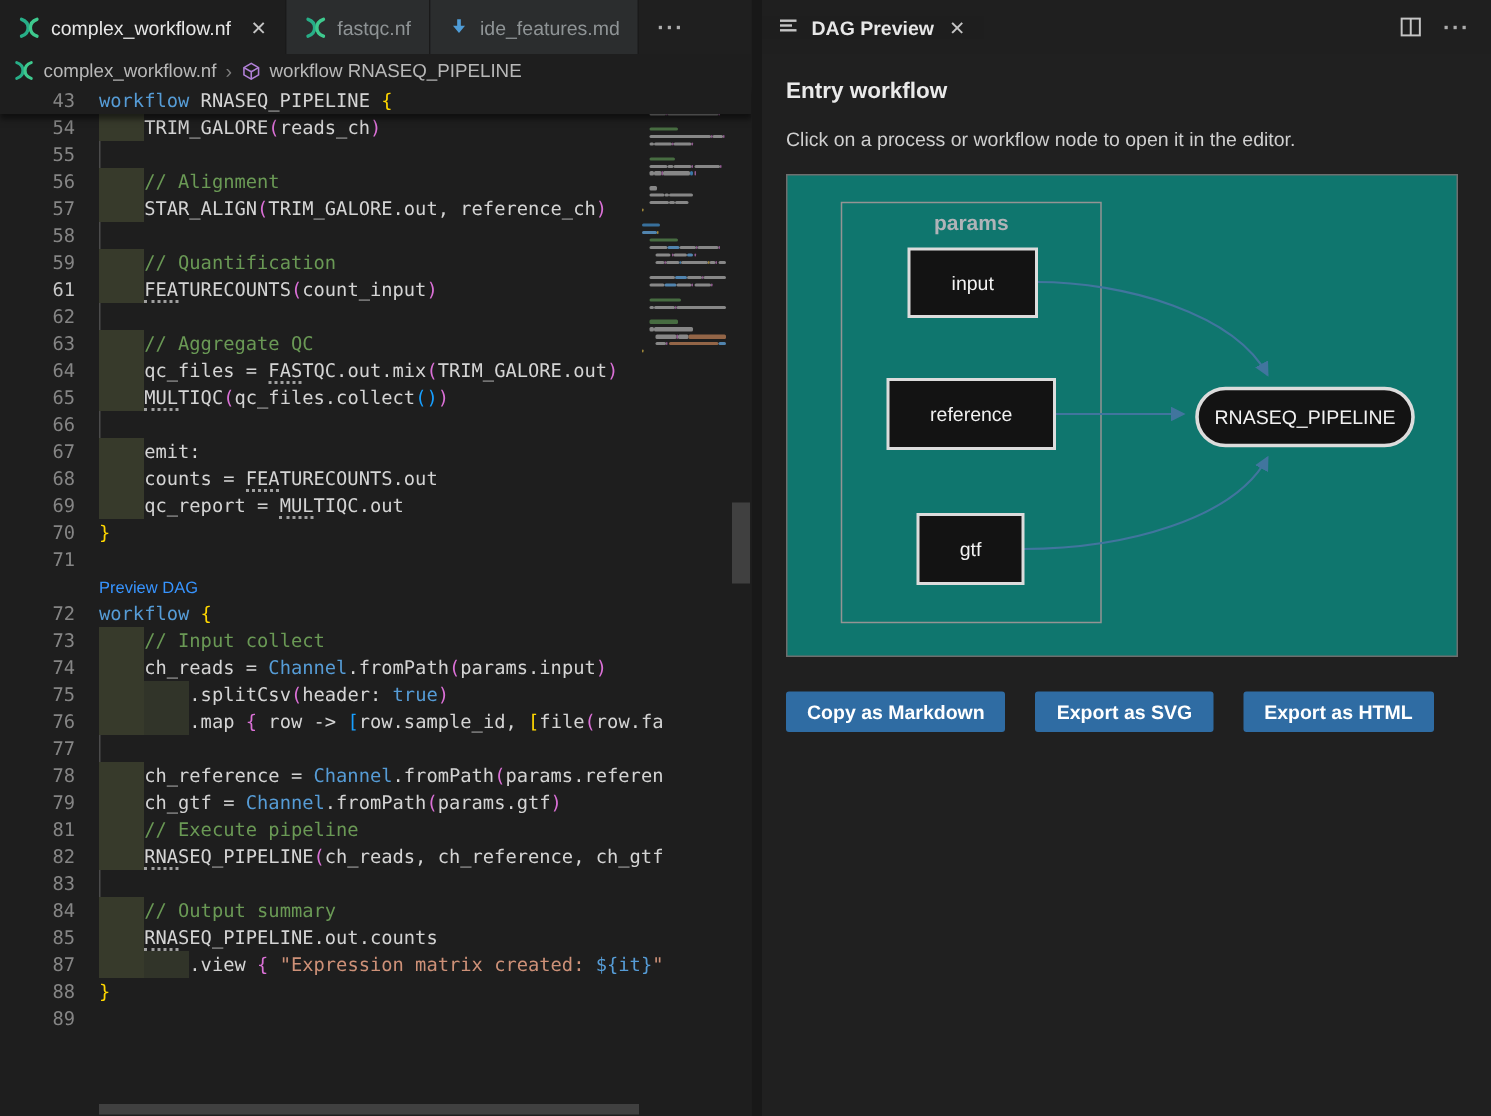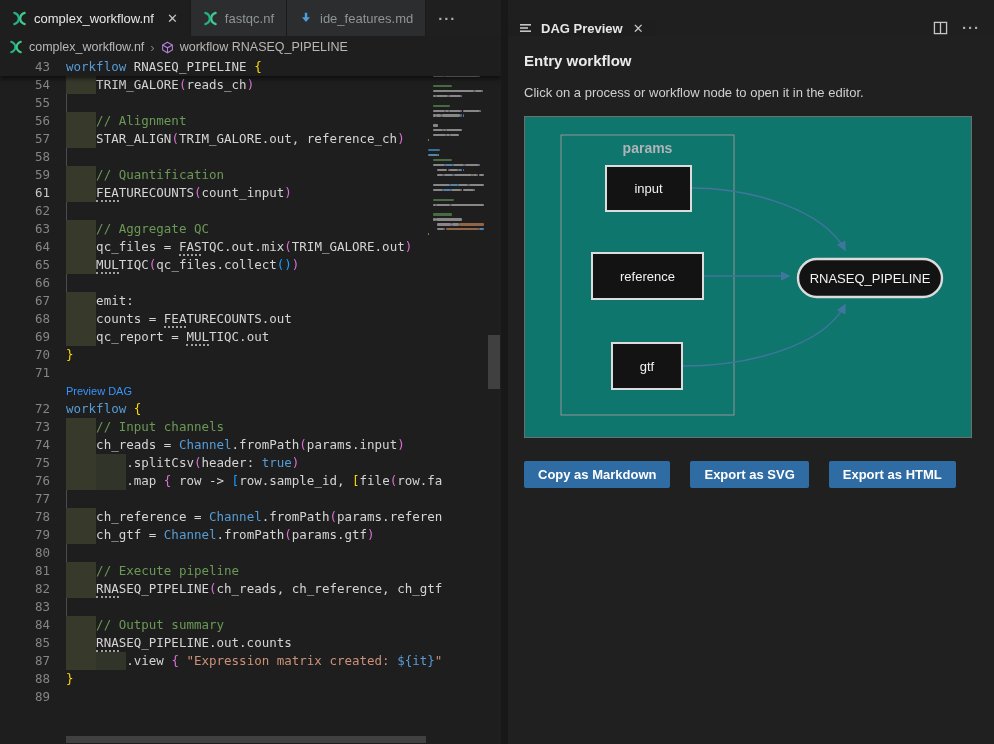--- a/index.html
+++ b/index.html
@@ -49,21 +49,21 @@
   .vslider { position:absolute; right:1px; top:277px; width:12px; height:54px;
              background:rgba(121,121,121,.38); }
   .hslider { position:absolute; left:66px; bottom:1px; height:7px; width:360px;
              background:rgba(121,121,121,.38); }
 
   
   .divider { width:7px; flex:0 0 7px; background:#181818; cursor:col-resize; }
 
   
   .right { flex:1; display:flex; flex-direction:column; background:#202020; min-width:0; }
-  .ptabbar { height:36px; background:#1f1f1f; display:flex; align-items:flex-end; }
+  .ptabbar { height:36px; background:#1f1f1f; display:flex; align-items:center; }
   .ptab { display:flex; align-items:center; gap:8px; padding:0 12px; color:#e7e7e7;
           font-size:13px; font-weight:600; background:#1e1e1e; cursor:pointer; }
   .ptab .close { font-weight:400; color:#c5c5c5; margin-left:2px; }
   .pactions { margin-left:auto; display:flex; align-items:center; gap:14px; padding-right:14px;
               color:#c5c5c5; }
   .pactions .dots { font-size:15px; letter-spacing:1px; font-weight:bold; color:#adadad; }
   .pbody { flex:1; padding:16px 16px 0 16px; overflow:hidden; }
   .pbody h2 { font-size:15px; color:#eaeaea; font-weight:700; margin-bottom:16px; }
   .pbody p { font-size:13px; color:#cfcfcf; margin-bottom:16px; }
   .diagram { width:448px; height:322px; background:#0f766e; border:1px solid #6e6e6e; }
@@ -208,21 +208,21 @@
           <div class="line">
             <span class="ln"></span>
             <span class="codepart"><span class="lens">Preview DAG</span></span>
           </div>
           <div class="line">
             <span class="ln">72</span>
             <span class="codepart"><span class="txt"><span class="kw">workflow </span><span class="b1">{</span></span></span>
           </div>
           <div class="line">
             <span class="ln">73</span>
-            <span class="codepart"><i class="guide"></i><i class="iblock l0"></i><span class="txt">    <span class="cm">// Input channels</span></span></span>
+            <span class="codepart"><i class="guide"></i><i class="iblock l0"></i><span class="txt">    <span class="cm">// Input collect</span></span></span>
           </div>
           <div class="line">
             <span class="ln">74</span>
             <span class="codepart"><i class="guide"></i><i class="iblock l0"></i><span class="txt">    <span>ch_reads = </span><span class="kw">Channel</span><span>.fromPath</span><span class="b2">(</span><span>params.input</span><span class="b2">)</span></span></span>
           </div>
           <div class="line">
             <span class="ln">75</span>
             <span class="codepart"><i class="guide"></i><i class="iblock l0"></i><i class="iblock l1"></i><span class="txt">        <span>.splitCsv</span><span class="b2">(</span><span>header: </span><span class="kw">true</span><span class="b2">)</span></span></span>
           </div>
           <div class="line">
@@ -233,24 +233,20 @@
             <span class="ln">77</span>
             <span class="codepart"><i class="guide"></i><span class="txt"></span></span>
           </div>
           <div class="line">
             <span class="ln">78</span>
             <span class="codepart"><i class="guide"></i><i class="iblock l0"></i><span class="txt">    <span>ch_reference = </span><span class="kw">Channel</span><span>.fromPath</span><span class="b2">(</span><span>params.referen</span></span></span>
           </div>
           <div class="line">
             <span class="ln">79</span>
             <span class="codepart"><i class="guide"></i><i class="iblock l0"></i><span class="txt">    <span>ch_gtf = </span><span class="kw">Channel</span><span>.fromPath</span><span class="b2">(</span><span>params.gtf</span><span class="b2">)</span></span></span>
-          </div>
-          <div class="line">
-            <span class="ln">80</span>
-            <span class="codepart"><i class="guide"></i><span class="txt"></span></span>
           </div>
           <div class="line">
             <span class="ln">81</span>
             <span class="codepart"><i class="guide"></i><i class="iblock l0"></i><span class="txt">    <span class="cm">// Execute pipeline</span></span></span>
           </div>
           <div class="line">
             <span class="ln">82</span>
             <span class="codepart"><i class="guide"></i><i class="iblock l0"></i><span class="txt">    <span class="hint">RNA</span><span>SEQ_PIPELINE</span><span class="b2">(</span><span>ch_reads, ch_reference, ch_gtf</span></span></span>
           </div>
           <div class="line">

